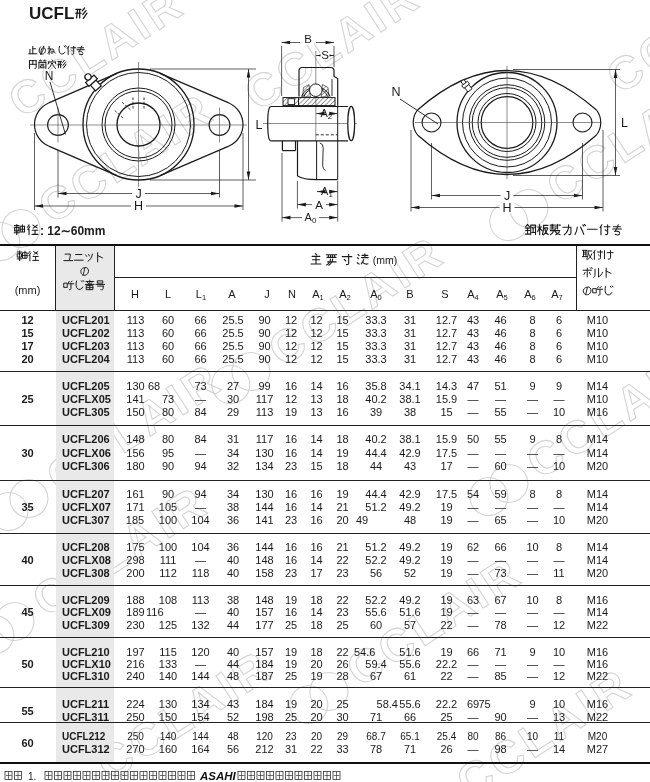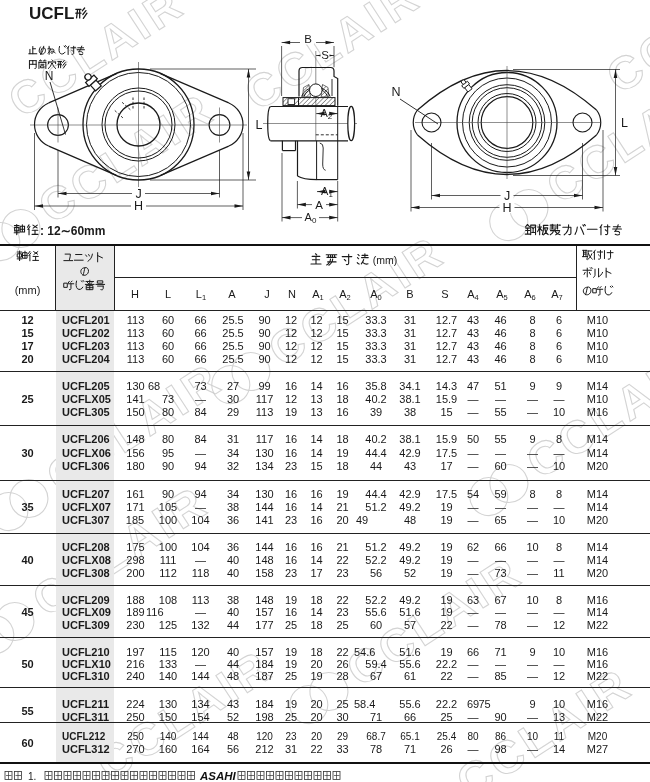--- a/index.html
+++ b/index.html
@@ -696,21 +696,21 @@
     <div style="position:absolute;left:0;top:698px;width:650px;height:13px;line-height:13px;font-size:11px;z-index:2">
       <span style="position:absolute;left:62px;font-weight:bold">UCFL211</span>
       <span style="position:absolute;left:113.5px;width:44px;text-align:center">224</span>
       <span style="position:absolute;left:146px;width:44px;text-align:center">130</span>
       <span style="position:absolute;left:178.5px;width:44px;text-align:center">134</span>
       <span style="position:absolute;left:211px;width:44px;text-align:center">43</span>
       <span style="position:absolute;left:242.5px;width:44px;text-align:center">184</span>
       <span style="position:absolute;left:269px;width:44px;text-align:center">19</span>
       <span style="position:absolute;left:294.5px;width:44px;text-align:center">20</span>
       <span style="position:absolute;left:320.5px;width:44px;text-align:center">25</span>
-      <span style="position:absolute;left:354px;width:44px;text-align:left">58.4</span>
+      <span style="position:absolute;left:354px;width:44px;text-align:right">58.4</span>
       <span style="position:absolute;left:388px;width:44px;text-align:center">55.6</span>
       <span style="position:absolute;left:424.5px;width:44px;text-align:center">22.2</span>
       <span style="position:absolute;left:451px;width:44px;text-align:center">69</span>
       <span style="position:absolute;left:478.5px;width:44px;text-align:left">75</span>
       <span style="position:absolute;left:510.5px;width:44px;text-align:center">9</span>
       <span style="position:absolute;left:537px;width:44px;text-align:center">10</span>
       <span style="position:absolute;left:575.5px;width:44px;text-align:center">M16</span>
     </div>
     <div style="position:absolute;left:0;top:711px;width:650px;height:13px;line-height:13px;font-size:11px;z-index:2">
       <span style="position:absolute;left:62px;font-weight:bold">UCFL311</span>

